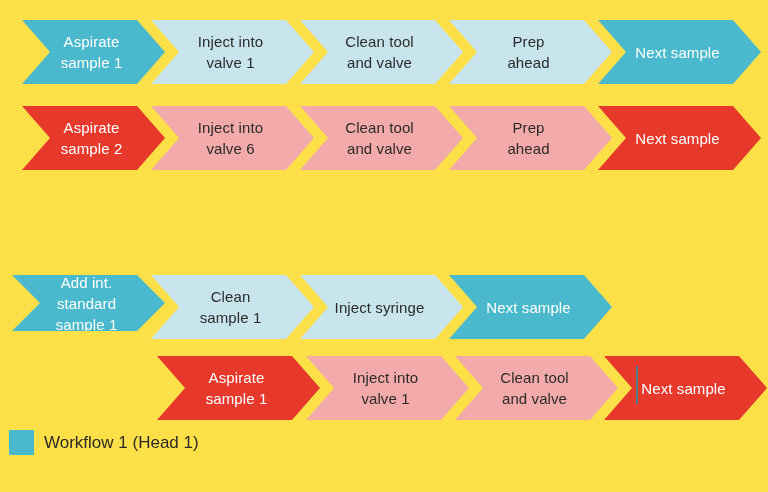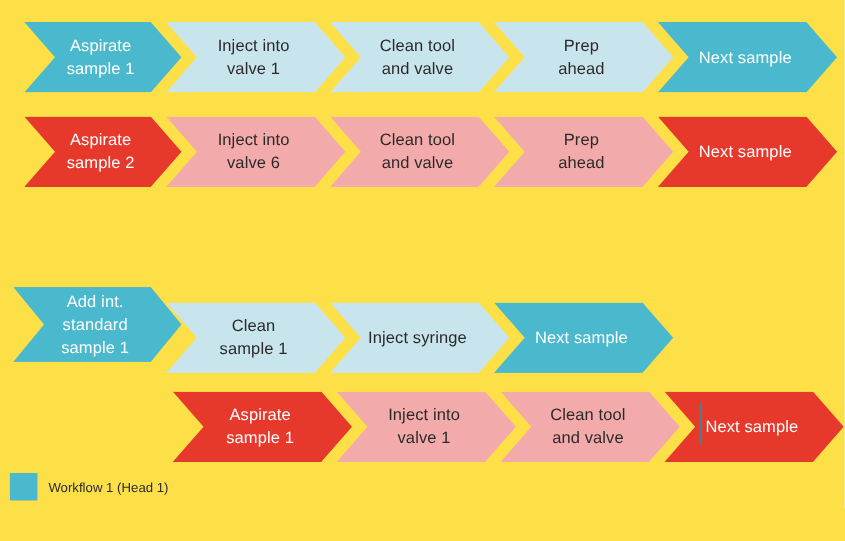--- a/index.html
+++ b/index.html
@@ -42,21 +42,21 @@
     height: 25px;
     margin-bottom: 5px;
   }
   .swatch {
     width: 25px;
     height: 25px;
     flex: 0 0 25px;
   }
   .legend-label {
     margin-left: 10px;
-    font-size: 12px;
+    font-size: 17px;
     color: #2b2a29;
   }
   .cursor-artifact {
     position: absolute;
     left: 636px;
     top: 366px;
     width: 2px;
     height: 38px;
     background: #47808e;
   }
@@ -117,21 +117,21 @@
         <div class="chev-label">
           <div>Prep</div>
           <div>ahead</div>
         </div>
       </div>
       <div class="chev" style="left: 598px; top: 106px; width: 163px; height: 64px; background: rgb(230, 57, 44); color: rgb(255, 255, 255);">
         <div class="chev-label">
           <div>Next sample</div>
         </div>
       </div>
-      <div class="chev" style="left: 12px; top: 261px; width: 153px; height: 68px; background: rgb(74, 185, 205); color: rgb(255, 255, 255);">
+      <div class="chev" style="left: 12px; top: 275px; width: 153px; height: 56px; background: rgb(74, 185, 205); color: rgb(255, 255, 255);">
         <div class="chev-label">
           <div>Add int. standard</div>
           <div>sample 1</div>
         </div>
       </div>
       <div class="chev" style="left: 151px; top: 275px; width: 163px; height: 64px; background: rgb(200, 229, 238); color: rgb(43, 42, 41);">
         <div class="chev-label">
           <div>Clean</div>
           <div>sample 1</div>
         </div>

